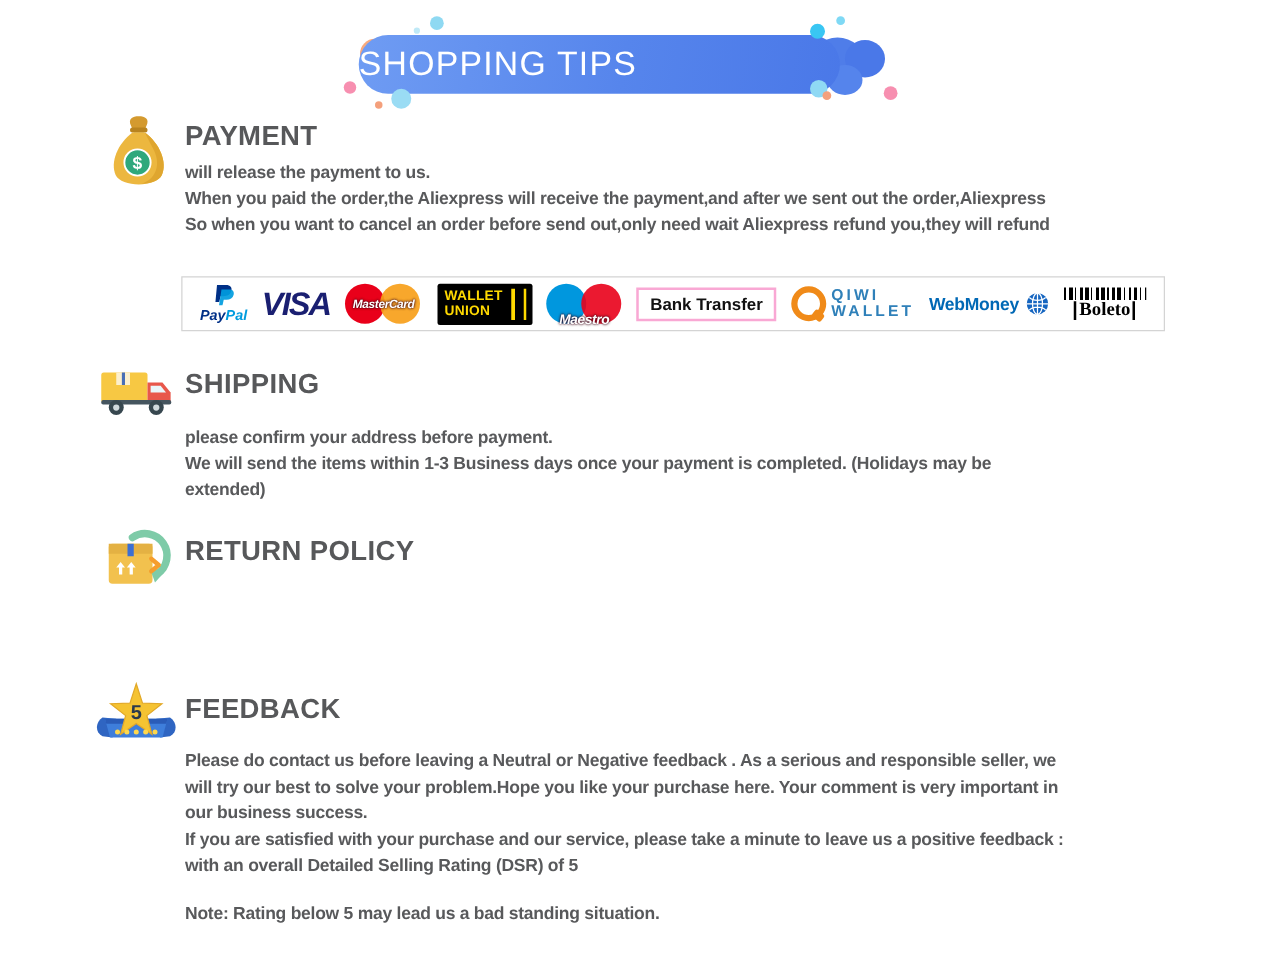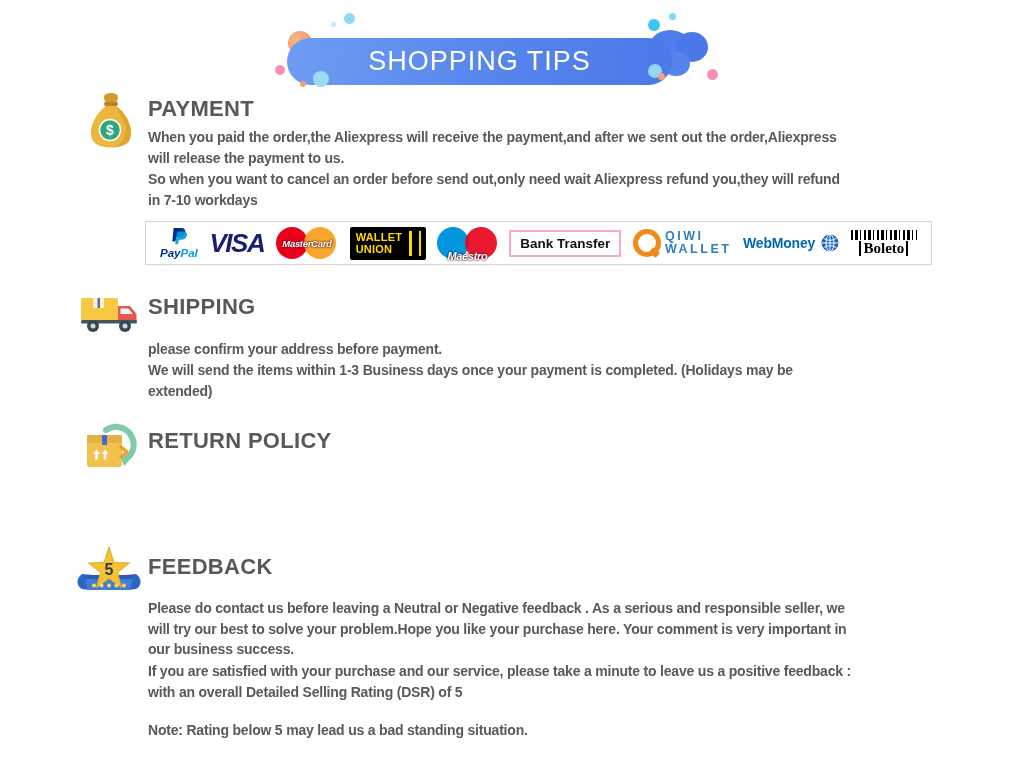--- a/index.html
+++ b/index.html
@@ -1,22 +1,22 @@
 <!DOCTYPE html>
 <html><head>
 <meta charset="utf-8">
 <style>
   html,body{margin:0;padding:0;background:#ffffff;}
   .canvas{position:relative;width:1024px;height:769px;background:#ffffff;overflow:hidden;
           font-family:"Liberation Sans",sans-serif;}
 
   
-  .banner-pill{position:absolute;left:287px;top:38px;width:385px;height:47px;border-radius:24px;
+  .banner-pill{position:absolute;left:287px;top:28px;width:385px;height:47px;border-radius:24px;
     background:linear-gradient(100deg,#6f9cf3 0%,#5685ec 55%,#4a78e8 100%);z-index:2;
-    display:flex;align-items:center;justify-content:center;}
+    display:flex;align-items:center;justify-content:flex-start;}
   .banner-pill h1{margin:0;font-size:27px;font-weight:400;color:#ffffff;letter-spacing:1px;}
   .blob{position:absolute;border-radius:50%;z-index:1;}
   .b-r1{left:648px;top:30px;width:44px;height:40px;background:#4f7de9;}
   .b-r2{left:676px;top:32px;width:32px;height:30px;background:#4a78e8;}
   .b-r3{left:662px;top:52px;width:28px;height:24px;background:#5584ec;}
   .deco{position:absolute;border-radius:50%;z-index:3;}
   .d-orange{left:288px;top:31px;width:24px;height:24px;background:radial-gradient(circle at 35% 35%,#f9b984,#f2826b);z-index:1;}
   .d-blue-ring{left:344px;top:13px;width:11px;height:11px;background:#8fd9f2;}
   .d-blue-tiny{left:331px;top:22px;width:5px;height:5px;background:#bfe9f7;}
   .d-pink-l{left:275px;top:65px;width:10px;height:10px;background:#f78fb0;}
@@ -116,26 +116,25 @@
   <svg id="ic-money" class="icon" width="50" height="62" viewBox="0 0 50 62">
     <path d="M19 9 C16 3 20 1 25 1 C30 1 34 3 31 9 L29 14 L21 14 Z" fill="#d49a2f"></path>
     <rect x="18" y="10" width="14" height="4" rx="2" fill="#b9831f"></rect>
     <path d="M20 14 C8 23 2 38 6.5 48 C11 58 39 58 43.5 48 C48 38 42 23 30 14 Z" fill="#ecb73f"></path>
     <path d="M30 14 C42 23 48 38 43.5 48 C41.5 52.5 34 55 27 55 C38 52 44 40 36 26 C33 20.5 31 16.5 30 14 Z" fill="#dfa62f"></path>
     <circle cx="24" cy="38" r="10.5" fill="#2fa87c" stroke="#ffffff" stroke-width="1.5"></circle>
     <text x="24" y="43" text-anchor="middle" font-size="14" font-weight="bold" fill="#ffffff" font-family="Liberation Sans, sans-serif">$</text>
   </svg>
   <h2 id="h-payment" class="sec-h">PAYMENT</h2>
   <p id="p-pay1" class="para">
+    <span class="ln">will release the payment to us.</span>
     <span class="ln">When you paid the order,the Aliexpress will receive the payment,and after we sent out the order,Aliexpress</span>
-    <span class="ln">will release the payment to us.</span>
   </p>
   <p id="p-pay2" class="para">
     <span class="ln">So when you want to cancel an order before send out,only need wait Aliexpress refund you,they will refund</span>
-    <span class="ln">in 7-10 workdays</span>
   </p>
 
   <div class="paybar">
     <div class="pm pm-paypal">
       <svg width="18" height="20" viewBox="0 0 20 22">
         <path d="M4 1 h8 c4 0 5.5 2.2 4.8 5.2 c-.8 3.4 -3.6 4.8 -7 4.8 H7.2 L6 16 H2.6 Z" fill="#003087"></path>
         <path d="M8 5 h7 c3 0 4.5 2 3.8 4.6 c-.7 3 -3.2 4.4 -6.4 4.4 H10 L8.9 19 H5.8 Z" fill="#009cde" fill-opacity=".92"></path>
       </svg>
       <span class="pp-text"><b class="pp-pay">Pay</b><b class="pp-pal">Pal</b></span>
     </div>

